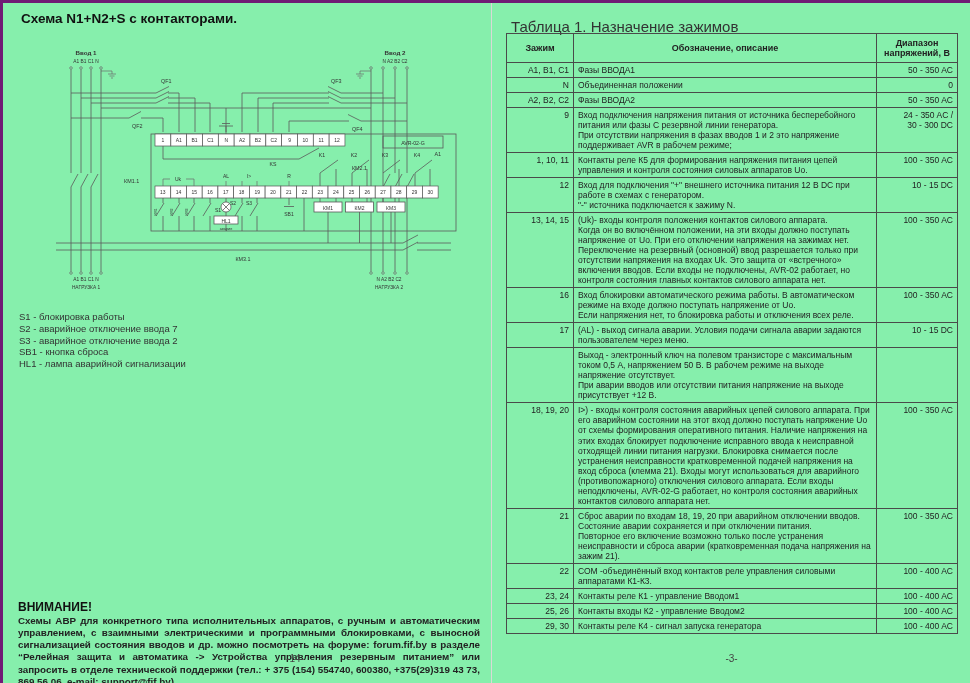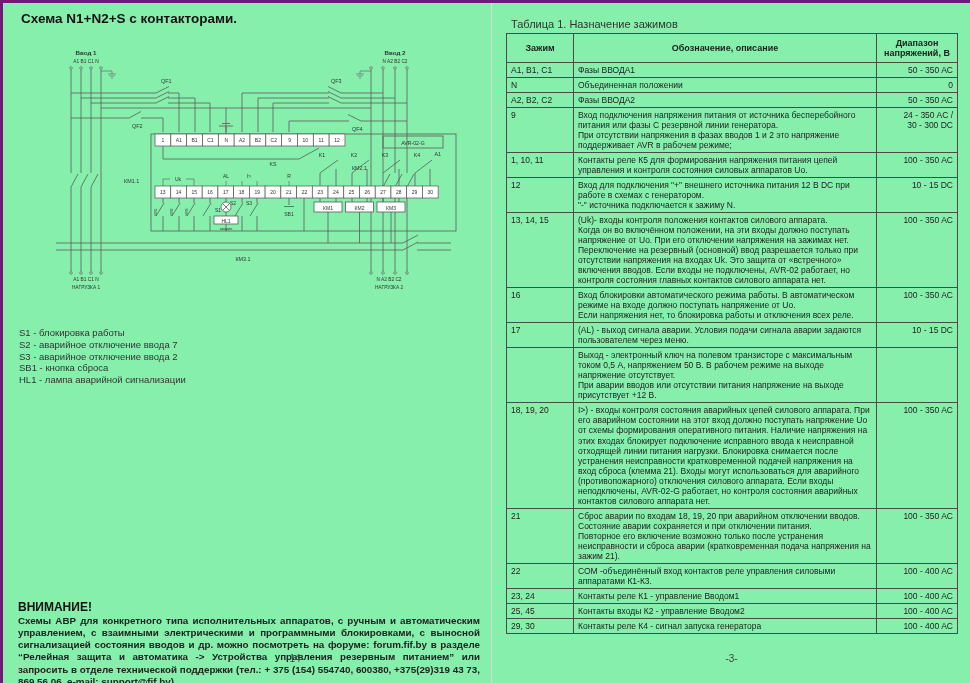--- a/index.html
+++ b/index.html
@@ -5,34 +5,34 @@
   html,body{margin:0;padding:0;background:#e8e8e6;}
   #scan{position:relative;width:968px;height:681px;background:#86efac;border:3px solid #701a75;
         font-family:"Liberation Sans",sans-serif;color:#2a2a2a;overflow:hidden;}
   #divider{position:absolute;left:488px;top:0;width:1px;height:100%;background:#d9d9d6;}
   
   #schema-title{position:absolute;left:18px;top:8px;font-size:13.5px;font-weight:bold;color:#111;}
   #diagram{position:absolute;left:8px;top:42px;}
   svg text{font-family:"Liberation Sans",sans-serif;fill:#333;}
   .wire{stroke:#5a5a5a;stroke-width:.8;fill:none;}
   .wire-thin{stroke:#6a6a6a;stroke-width:.7;fill:none;}
-  #legend{position:absolute;left:16px;top:324px;font-size:9.5px;line-height:11.8px;color:#333;}
+  #legend{position:absolute;left:16px;top:308px;font-size:9.5px;line-height:11.8px;color:#333;}
   #warning{position:absolute;left:15px;top:597px;width:462px;}
   #warning-title{font-size:12px;font-weight:bold;color:#111;}
   #warning-body{font-size:9.8px;font-weight:bold;line-height:1.24;text-align:justify;color:#222;margin-top:1px;}
   .pagenum{position:absolute;top:650px;font-size:10px;color:#444;text-align:center;}
   #pagenum-left{left:0;width:488px;padding-left:48px;}
   #pagenum-right{left:489px;width:479px;}
   
-  #table-title{position:absolute;left:508px;top:15px;font-size:11px;color:#333;}
+  #table-title{position:absolute;left:508px;top:15px;font-size:15px;color:#333;}
   #term-table{position:absolute;left:503px;top:30px;border-collapse:collapse;table-layout:fixed;width:452px;}
   #term-table th,#term-table td{border:1px solid #4a4a4a;padding:2px 4px;vertical-align:top;}
   #term-table th{font-size:9px;font-weight:bold;text-align:center;vertical-align:middle;white-space:pre-line;padding:4px 2px;color:#222;margin-left:28px;}
   #term-table td{font-size:8.5px;line-height:1.18;color:#222;}
-  .c-term{width:62px;text-align:left;}
+  .c-term{width:62px;text-align:right;}
   .c-desc{width:298px;white-space:pre-line;}
   .c-volt{width:76px;text-align:right;white-space:pre-line;}
 </style>
 </head>
 <body>
 
 <div id="scan">
   <div id="divider"></div>
 
   <div id="schema-title">Схема N1+N2+S  с контакторами.</div>
@@ -353,21 +353,21 @@
       <td class="c-volt">100 - 400  AC</td>
     </tr>
 
     <tr>
       <td class="c-term">23, 24</td>
       <td class="c-desc">Контакты реле  К1 - управление Вводом1</td>
       <td class="c-volt">100 - 400  AC</td>
     </tr>
 
     <tr>
-      <td class="c-term">25, 45</td>
+      <td class="c-term">25, 26</td>
       <td class="c-desc">Контакты входы  К2 - управление Вводом2</td>
       <td class="c-volt">100 - 400  AC</td>
     </tr>
 
 
     <tr>
       <td class="c-term">29, 30</td>
       <td class="c-desc">Контакты реле  К4 - сигнал запуска генератора</td>
       <td class="c-volt">100 - 400  AC</td>
     </tr>

